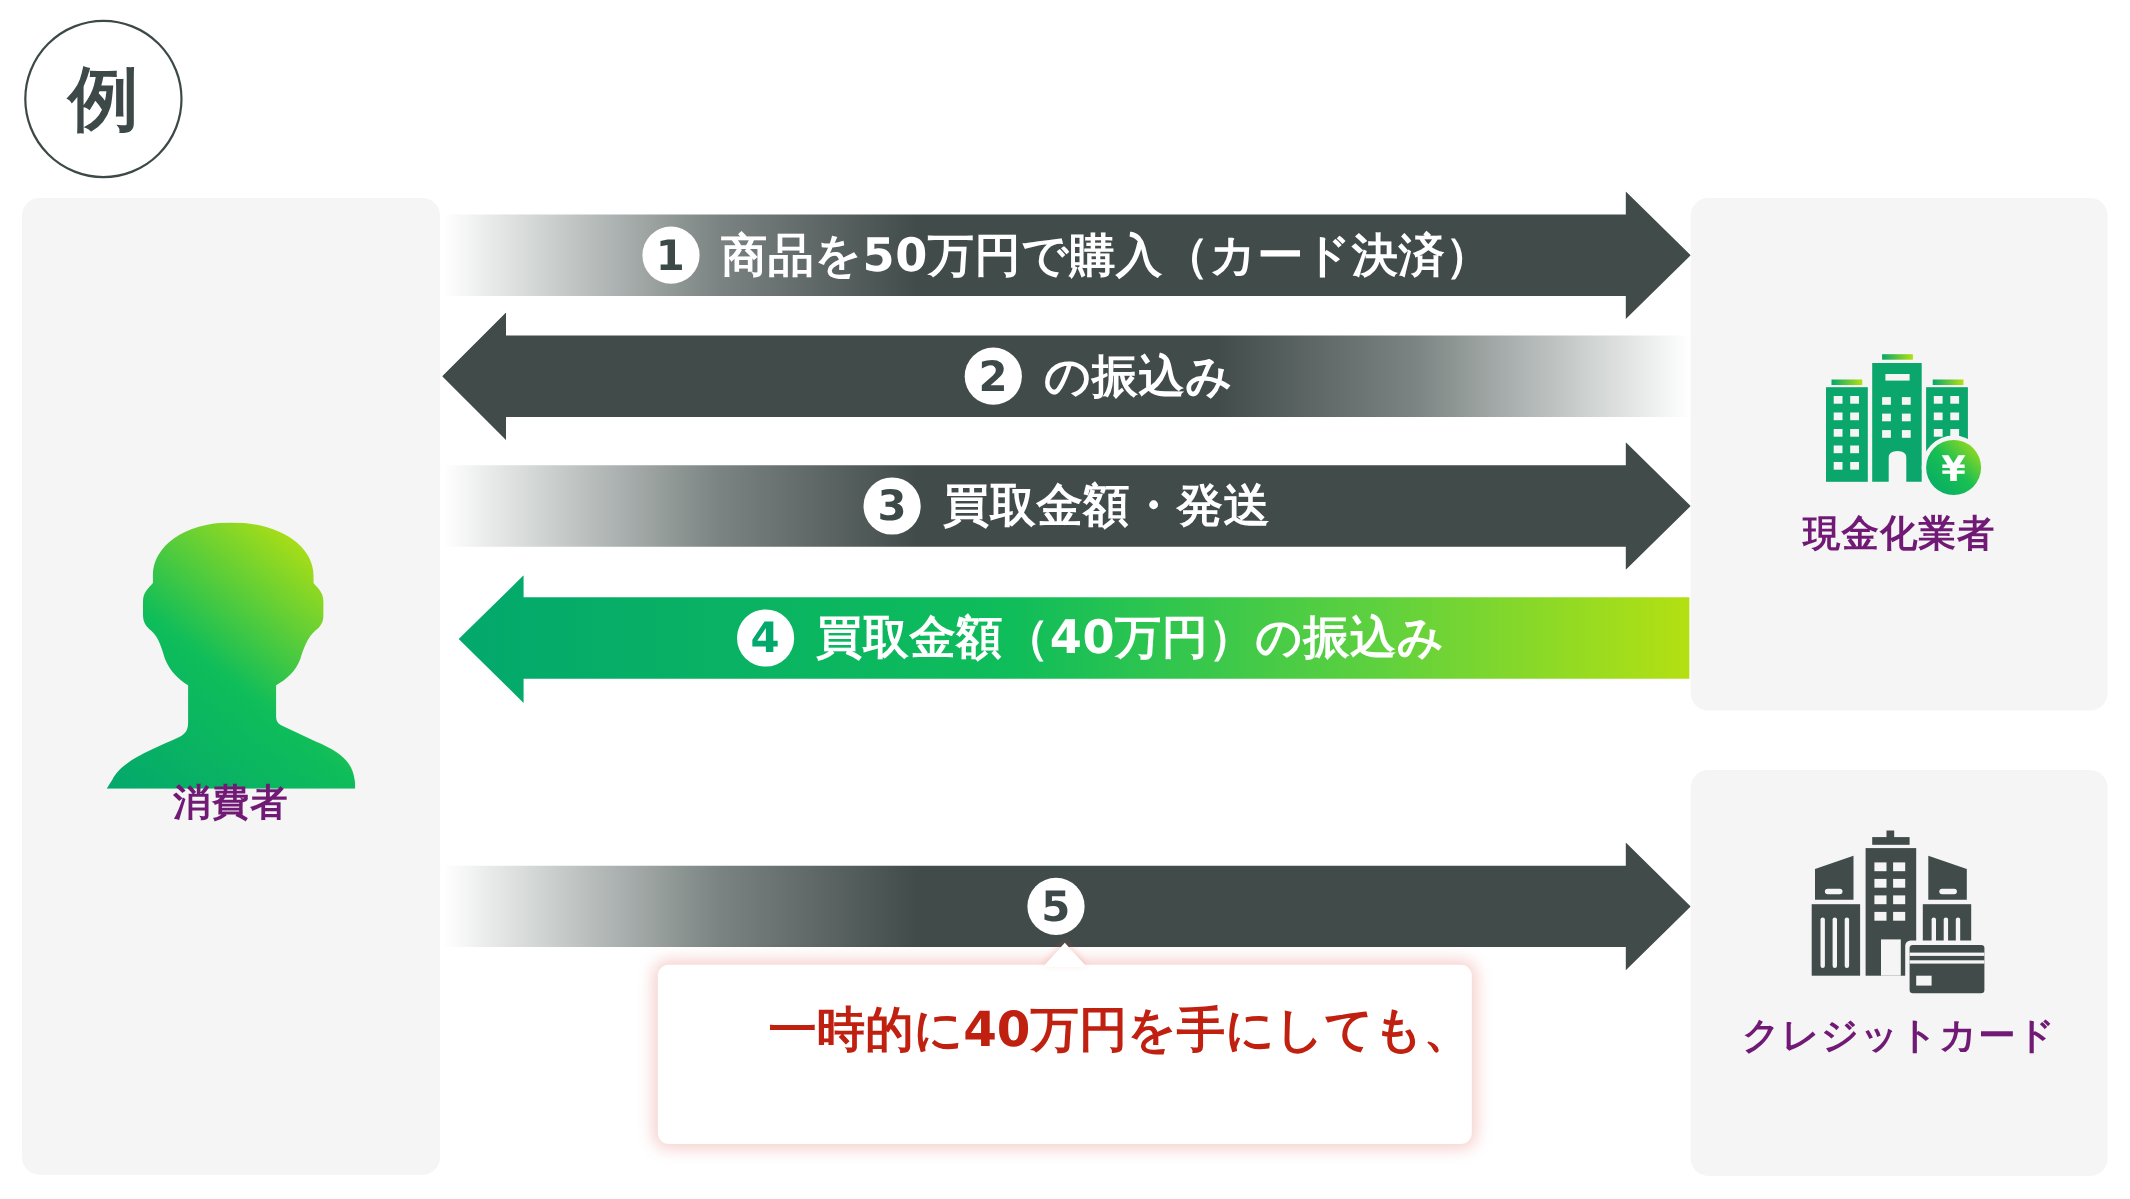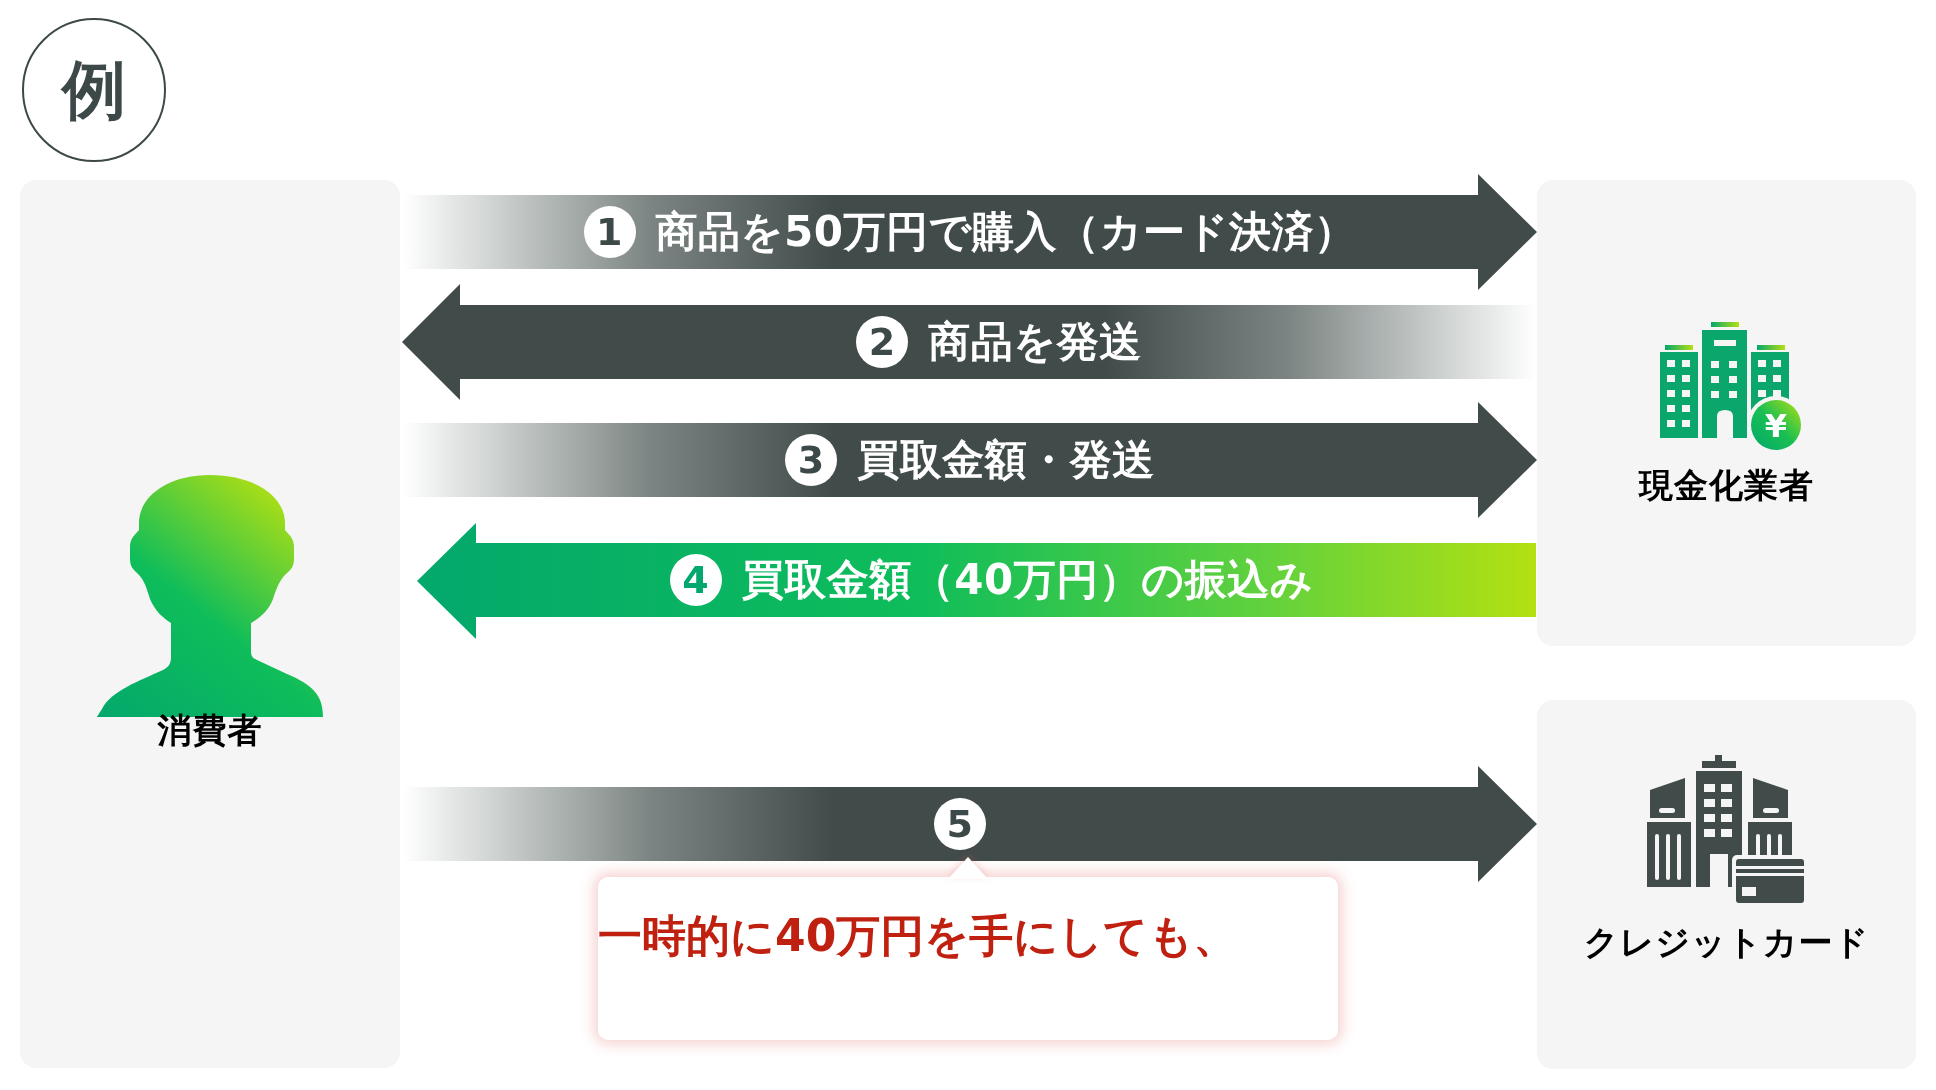--- a/index.html
+++ b/index.html
@@ -9,37 +9,37 @@
 
   .example-badge { left: 22px; top: 18px; width: 144px; height: 144px; border: 2px solid #3d4948;
     border-radius: 50%; box-sizing: border-box; display: flex; align-items: center; justify-content: center;
     color: #3d4948; font-weight: bold; font-size: 64px; }
 
   .panel { background: #f4f5f4; border-radius: 16px; }
   .panel-consumer { left: 20px; top: 180px; width: 380px; height: 888px; }
   .panel-cashing  { left: 1537px; top: 180px; width: 379px; height: 466px; }
   .panel-card     { left: 1537px; top: 700px; width: 379px; height: 369px; }
 
-  .actor-label { color: #000000; font-weight: bold; font-size: 34px; text-align: center; line-height: 1.35; letter-spacing: 1px; }
+  .actor-label { color: #701a75; font-weight: bold; font-size: 34px; text-align: center; line-height: 1.35; letter-spacing: 1px; }
 
   .arrow { position: absolute; }
   .arrow svg { position: absolute; left: 0; top: 0; }
   .arrow-text { position: absolute; left: 0; right: 0; display: flex; align-items: center; justify-content: center;
     color: #ffffff; font-weight: bold; font-size: 42px; white-space: nowrap; letter-spacing: 0.5px; }
   .num-circle { width: 52px; height: 52px; border-radius: 50%; background: #ffffff; color: #3d4948;
     display: inline-flex; align-items: center; justify-content: center; font-size: 38px; font-weight: bold;
     margin-right: 20px; flex: 0 0 auto; }
   .num-circle.green { color: #03a86c; }
 
   .callout { left: 598px; top: 877px; width: 740px; height: 163px; background: #ffffff; border-radius: 10px;
     box-shadow: 0 0 14px 4px rgba(220, 90, 80, 0.28); }
   .callout-pointer { left: 948px; top: 857px; width: 0; height: 0;
     border-left: 20px solid transparent; border-right: 20px solid transparent; border-bottom: 22px solid #ffffff;
     filter: drop-shadow(0 -2px 3px rgba(220, 90, 80, 0.25)); }
-  .callout-text { position: absolute; left: 0; right: 0; text-align: left; color: #c0200f;
+  .callout-text { position: absolute; left: 0; right: 0; text-align: right; color: #c0200f;
     font-weight: bold; font-size: 44px; white-space: nowrap; }
 </style>
 </head>
 <body>
 
 <div class="abs example-badge">
   <span>例</span>
 </div>
 
 <div class="abs panel panel-consumer"></div>
@@ -198,21 +198,21 @@
         <stop offset="0.08" stop-color="#cfd3d2"></stop>
         <stop offset="0.22" stop-color="#7b8482"></stop>
         <stop offset="0.38" stop-color="#414b4a"></stop>
         <stop offset="1" stop-color="#414b4a"></stop>
       </linearGradient>
     </defs>
     <path d="M1134,21 L58,21 L58,0 L0,58 L58,116 L58,95 L1134,95 Z" fill="url(#darkLeft)"></path>
   </svg>
   <div class="arrow-text" style="top:21px; height:74px; left:60px;">
     <span class="num-circle">2</span>
-    <span>商品を発送</span>
+    <span>の振込み</span>
   </div>
 </div>
 
 <div class="arrow" style="left:403px; top:402px; width:1134px; height:116px;">
   <svg width="1134" height="116" viewBox="0 0 1134 116">
     <path d="M0,21 L1075,21 L1075,0 L1134,58 L1075,116 L1075,95 L0,95 Z" fill="url(#darkRight)"></path>
   </svg>
   <div class="arrow-text" style="top:21px; height:74px;">
     <span class="num-circle">3</span>
     <span>買取金額・発送</span>

